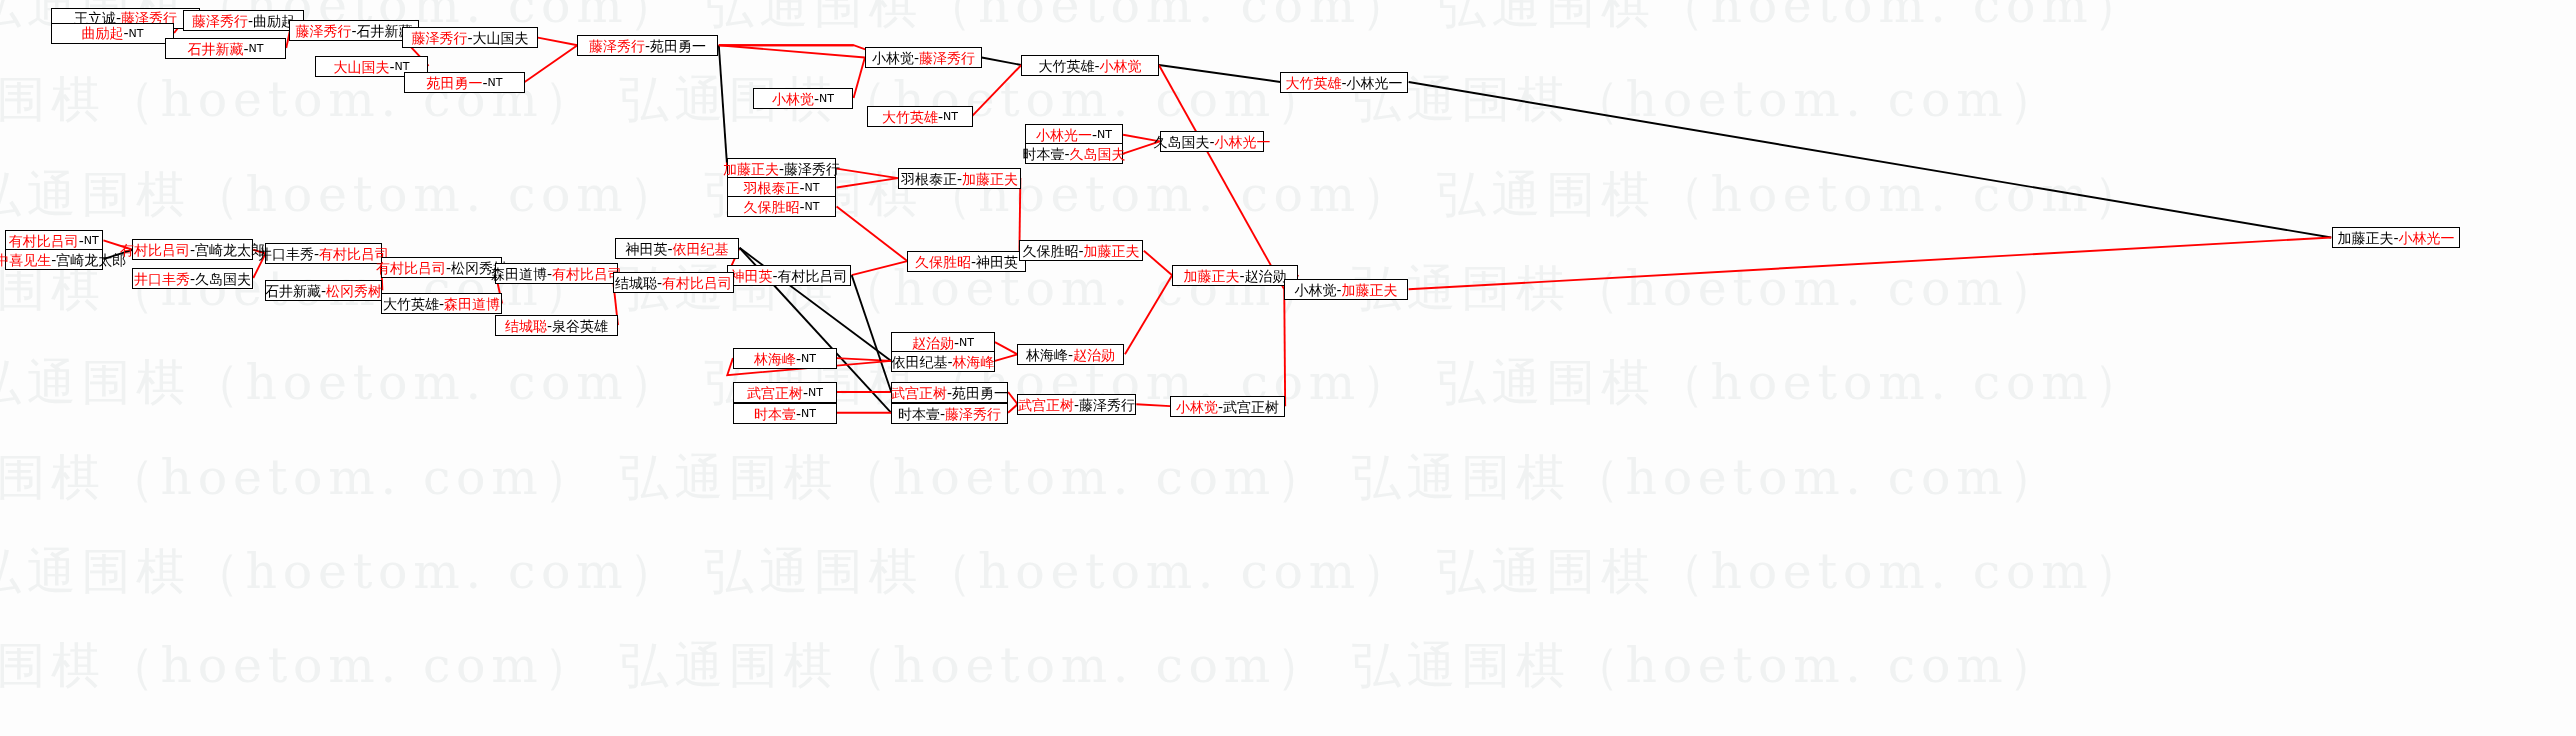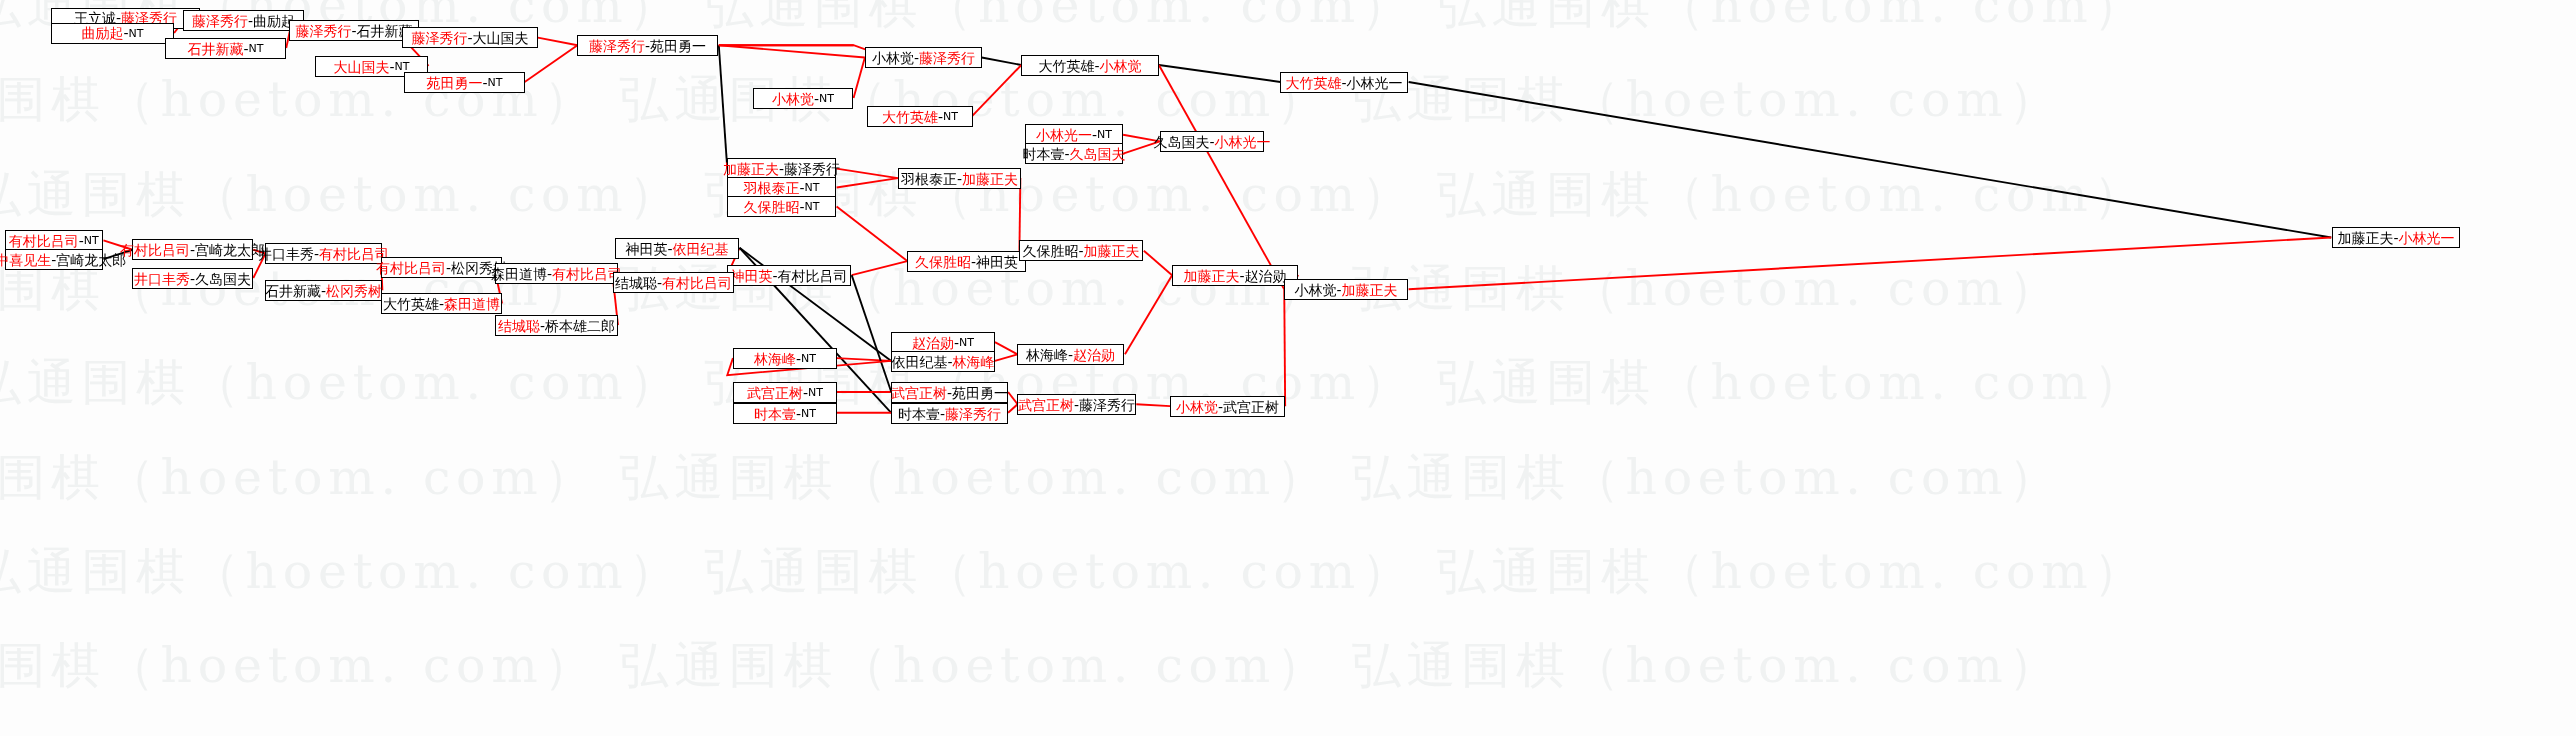--- a/index.html
+++ b/index.html
@@ -315,21 +315,21 @@
         <span style="color: rgb(255, 0, 0);">森田道博</span>
       </div>
       <div class="node" id="n37" style="left: 495px; top: 263px; width: 123px; height: 21px;">
         <span style="color: rgb(0, 0, 0);">森田道博</span>
         <span class="sep">-</span>
         <span style="color: rgb(255, 0, 0);">有村比吕司</span>
       </div>
       <div class="node" id="n38" style="left: 495px; top: 315px; width: 123px; height: 21px;">
         <span style="color: rgb(255, 0, 0);">结城聪</span>
         <span class="sep">-</span>
-        <span style="color: rgb(0, 0, 0);">桥本雄二郎</span>
+        <span style="color: rgb(0, 0, 0);">泉谷英雄</span>
       </div>
       <div class="node" id="n39" style="left: 613px; top: 272px; width: 121px; height: 21px;">
         <span style="color: rgb(0, 0, 0);">结城聪</span>
         <span class="sep">-</span>
         <span style="color: rgb(255, 0, 0);">有村比吕司</span>
       </div>
       <div class="node" id="n40" style="left: 733px; top: 348px; width: 104px; height: 21px;">
         <span style="color: rgb(255, 0, 0);">林海峰</span>
         <span class="sep">-</span>
         <span class="nt" style="color: rgb(0, 0, 0);">NT</span>

